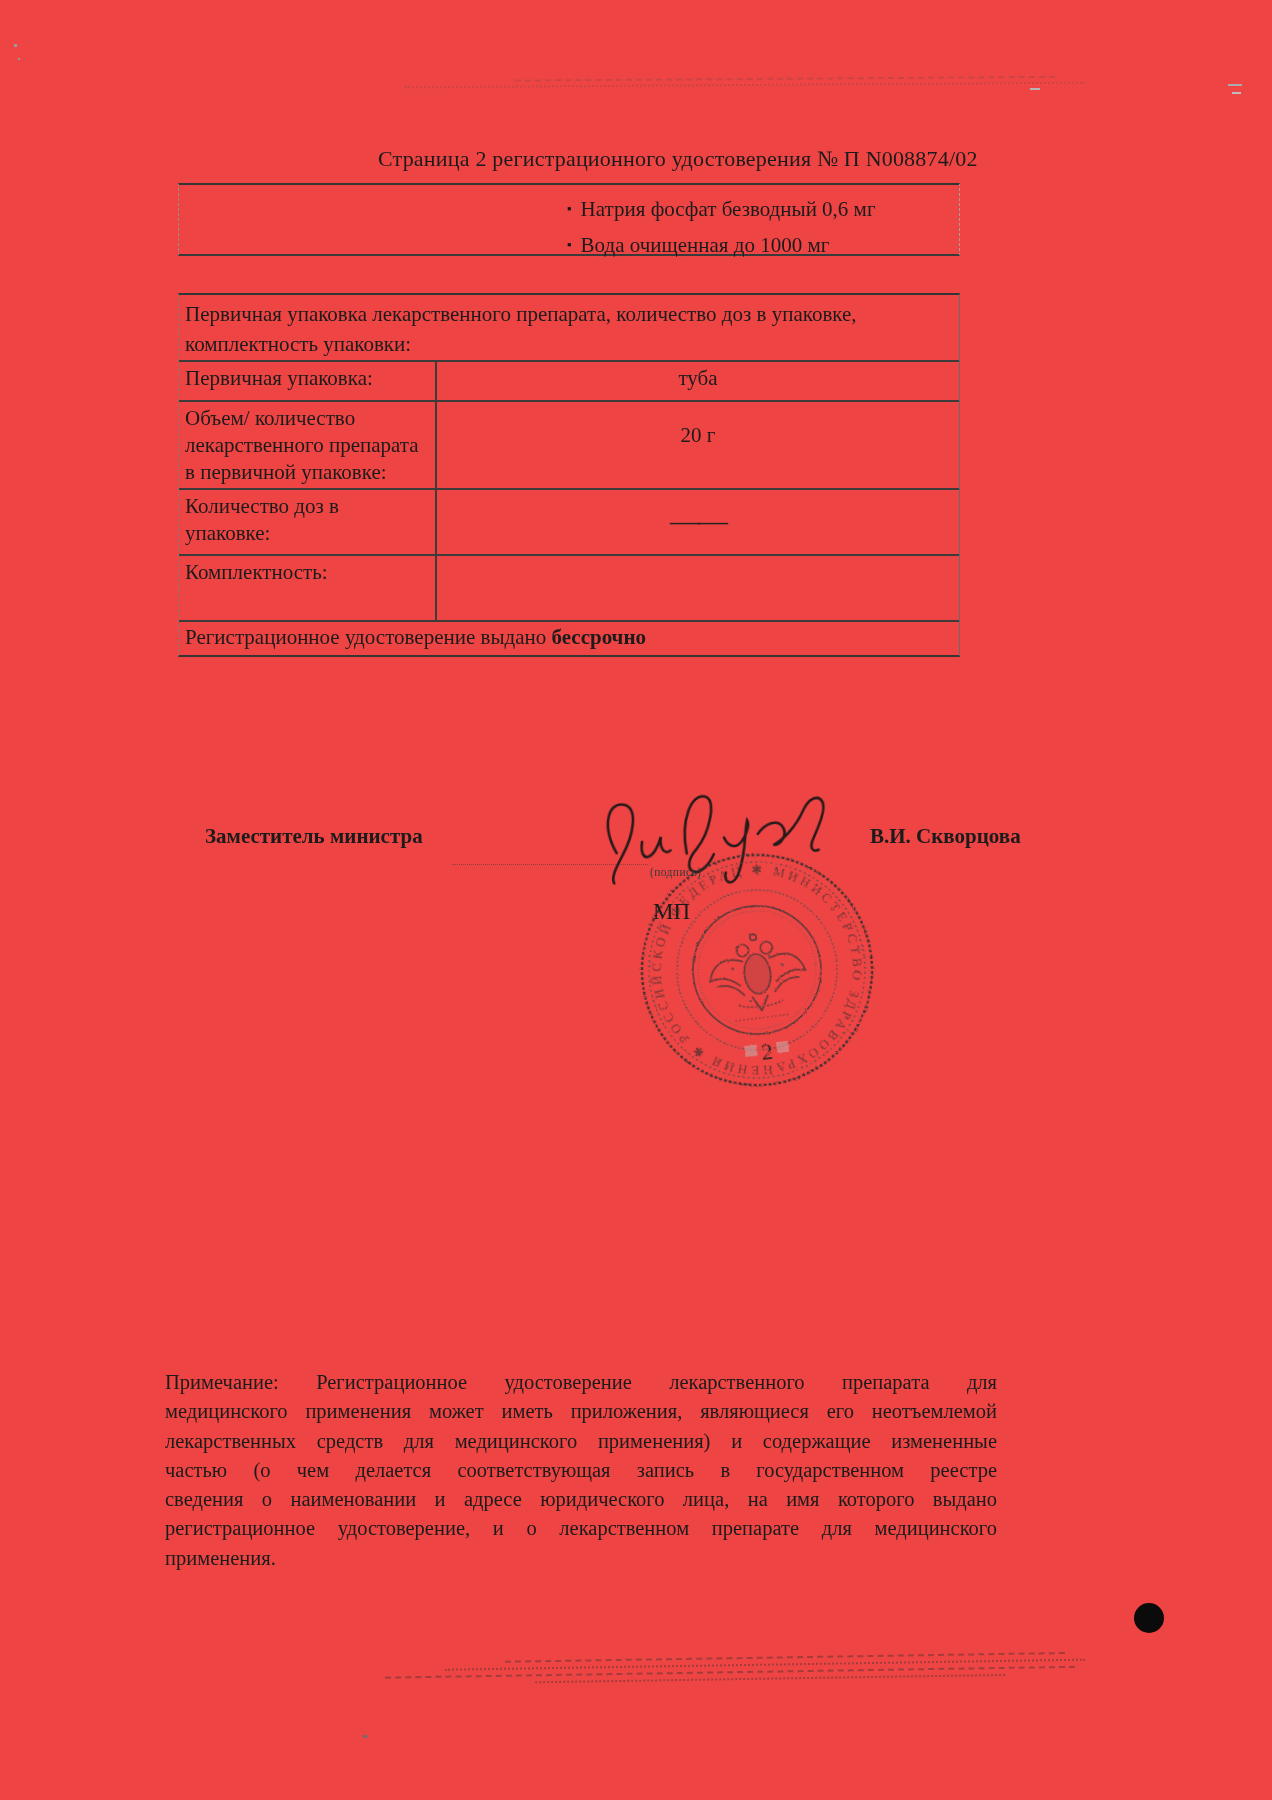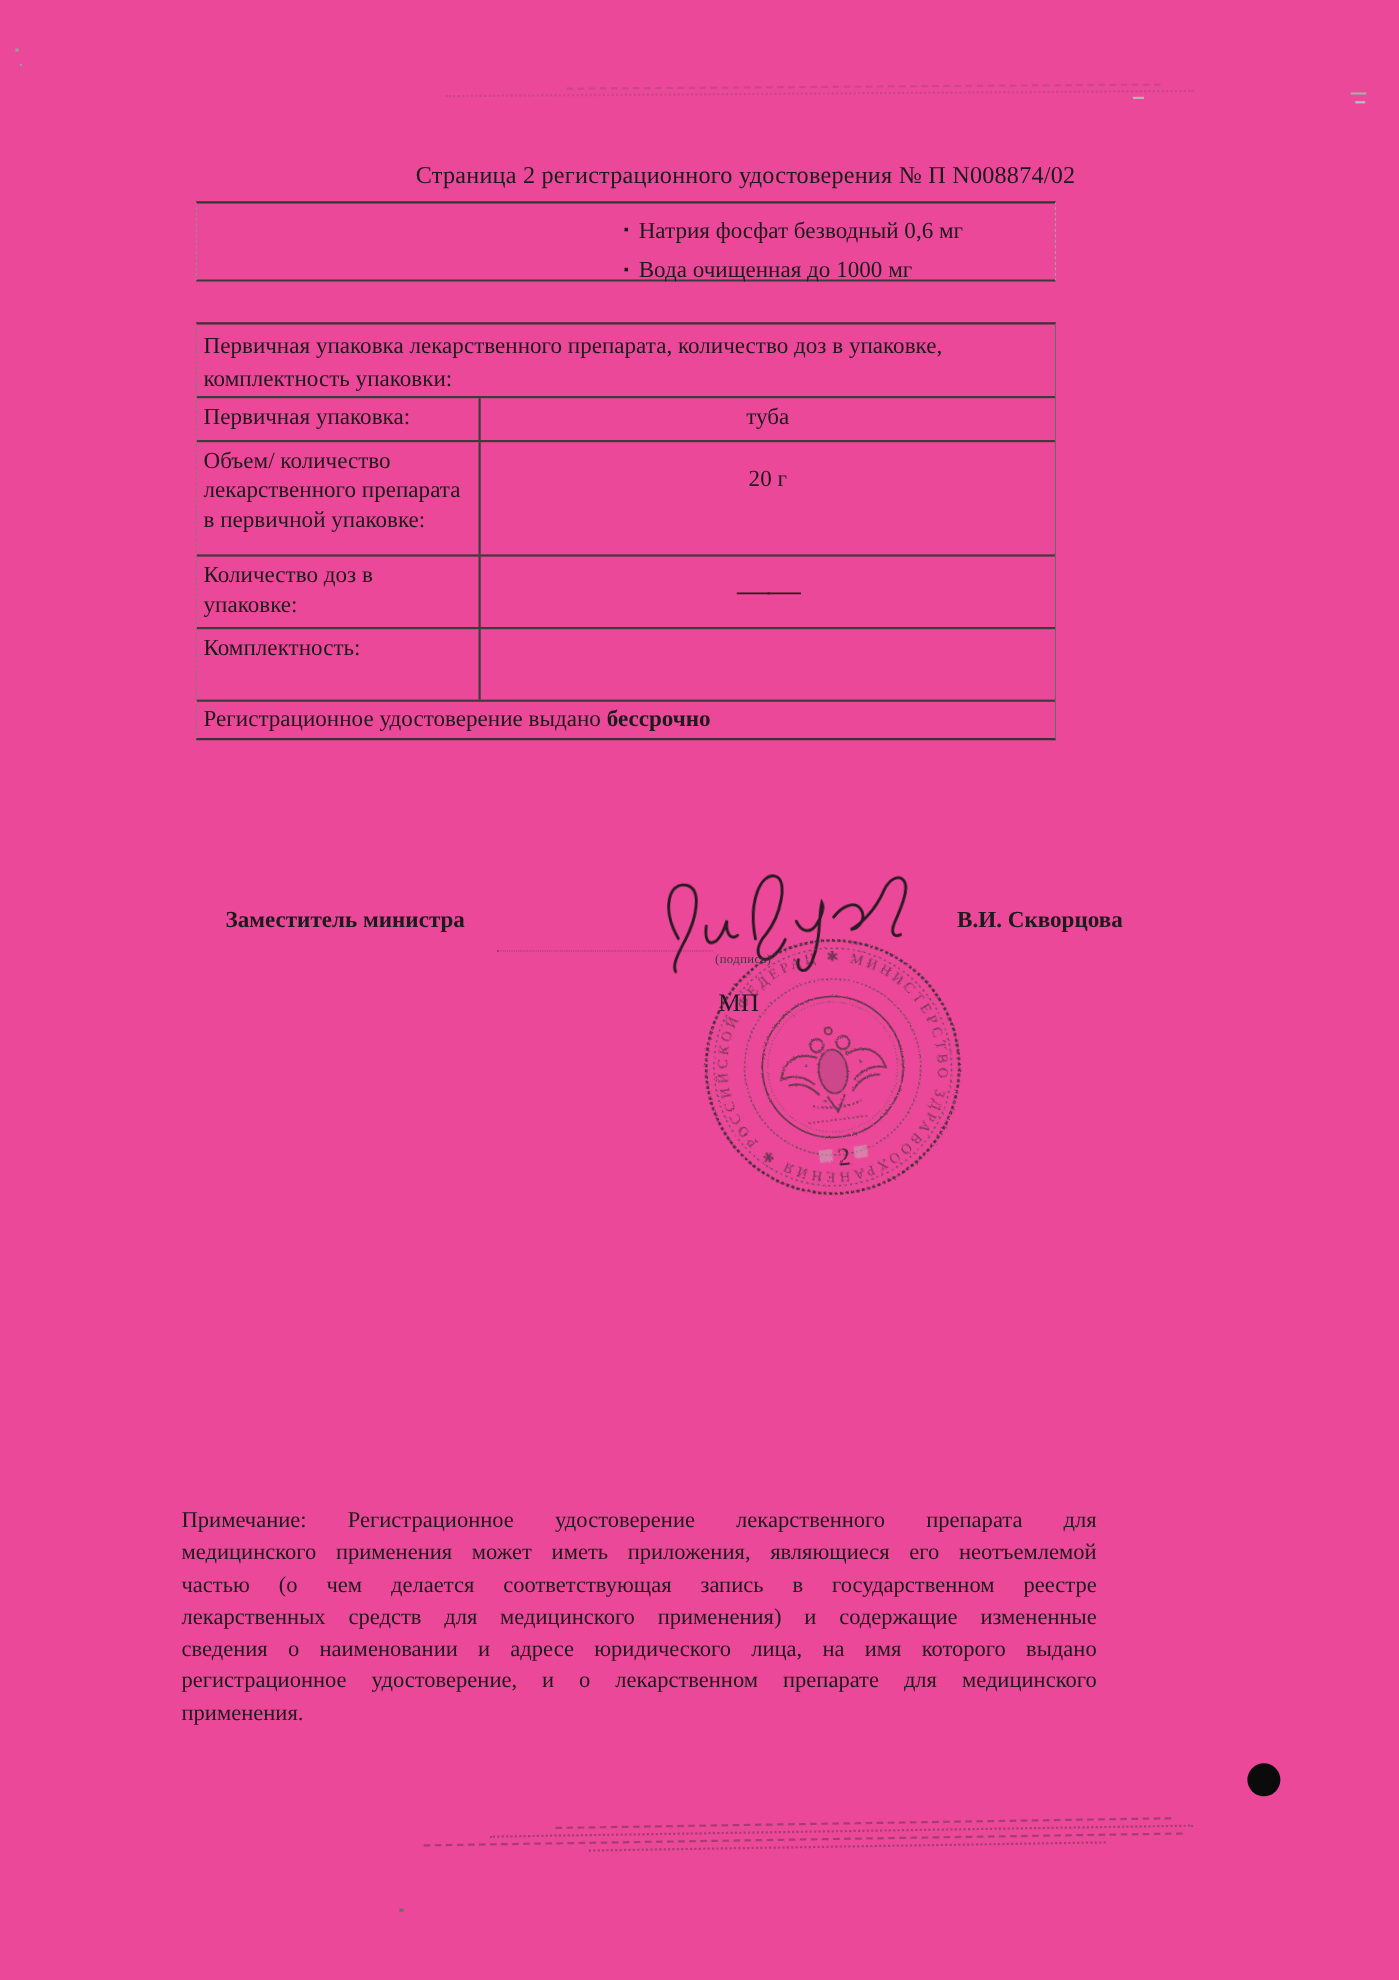--- a/index.html
+++ b/index.html
@@ -1,18 +1,18 @@
 <!DOCTYPE html>
 <html><head>
 <meta charset="utf-8">
 <style>
   html,body{margin:0;padding:0;background:#e8e8e8;}
   .page{
     position:relative;width:1272px;height:1800px;margin:0 auto;
-    background:#ec4899;overflow:hidden;
+    background:#ef4444;overflow:hidden;
     font-family:"Liberation Serif","DejaVu Serif",serif;
     color:#1b1b1b;
   }
   
   .doc-header{
     position:absolute;left:378px;top:146px;font-size:22px;letter-spacing:.2px;
     white-space:nowrap;
   }
   
   .comp-box{
@@ -32,21 +32,21 @@
     box-sizing:border-box;font-size:21px;
   }
   .t-row{display:flex;border-top:2px solid #3c3c3c;box-sizing:border-box;}
   .t-row:first-child{border-top:none;}
   .t-head{height:65px;padding:4px 8px 0 6px;line-height:30px;box-sizing:border-box;}
   .cell-label{width:258px;flex:0 0 258px;border-right:2px solid #3c3c3c;
     padding:3px 8px 0 6px;line-height:27px;box-sizing:border-box;}
   .cell-value{flex:1;box-sizing:border-box;}
   .row-pack{height:40px;justify-content:flex-end;}
   .row-pack .cell-value{text-align:center;padding-top:4px;}
-  .row-vol{height:104px;}
+  .row-vol{height:88px;}
   .row-vol .cell-value{text-align:center;padding-top:21px;}
   .row-dose{height:66px;}
   .row-dose .cell-value{text-align:center;padding-top:14px;}
   .stretched-dash{font-size:30px;letter-spacing:-2px;color:#222;}
   .row-compl{height:66px;}
   .row-compl .cell-value{padding:4px 6px 0 10px;line-height:29px;}
   .row-norm{height:37px;}
   .row-norm .cell-label{width:384px;flex:0 0 384px;line-height:26px;}
   .row-norm .cell-value{padding:3px 0 0 10px;font-weight:bold;letter-spacing:.3px;}
   .row-foot{height:35px;display:block;padding:3px 0 0 6px;box-sizing:border-box;}
@@ -189,22 +189,22 @@
       </g>
       <rect x="100" y="196" width="12" height="11" fill="#bdbdbd" opacity="0.55"></rect>
       <rect x="132" y="196" width="12" height="11" fill="#c4c4c4" opacity="0.5"></rect>
       <text x="122" y="212" text-anchor="middle" font-size="23" fill="#222" font-family="Liberation Serif, serif">2</text>
     </g>
   </svg>
 
   <div class="note">
     <div class="note-line">Примечание: Регистрационное удостоверение лекарственного препарата для</div>
     <div class="note-line">медицинского применения может иметь приложения, являющиеся его неотъемлемой</div>
+    <div class="note-line">лекарственных средств для медицинского применения) и содержащие измененные</div>
     <div class="note-line">частью (о чем делается соответствующая запись в государственном реестре</div>
-    <div class="note-line">лекарственных средств для медицинского применения) и содержащие измененные</div>
     <div class="note-line">сведения о наименовании и адресе юридического лица, на имя которого выдано</div>
     <div class="note-line">регистрационное удостоверение, и о лекарственном препарате для медицинского</div>
     <div class="note-line">применения.</div>
   </div>
 
   <div class="scan-dot"></div>
   <div class="noise-bottom">
     <div class="nl"></div>
       <div class="nl"></div>
       <div class="nl"></div>

